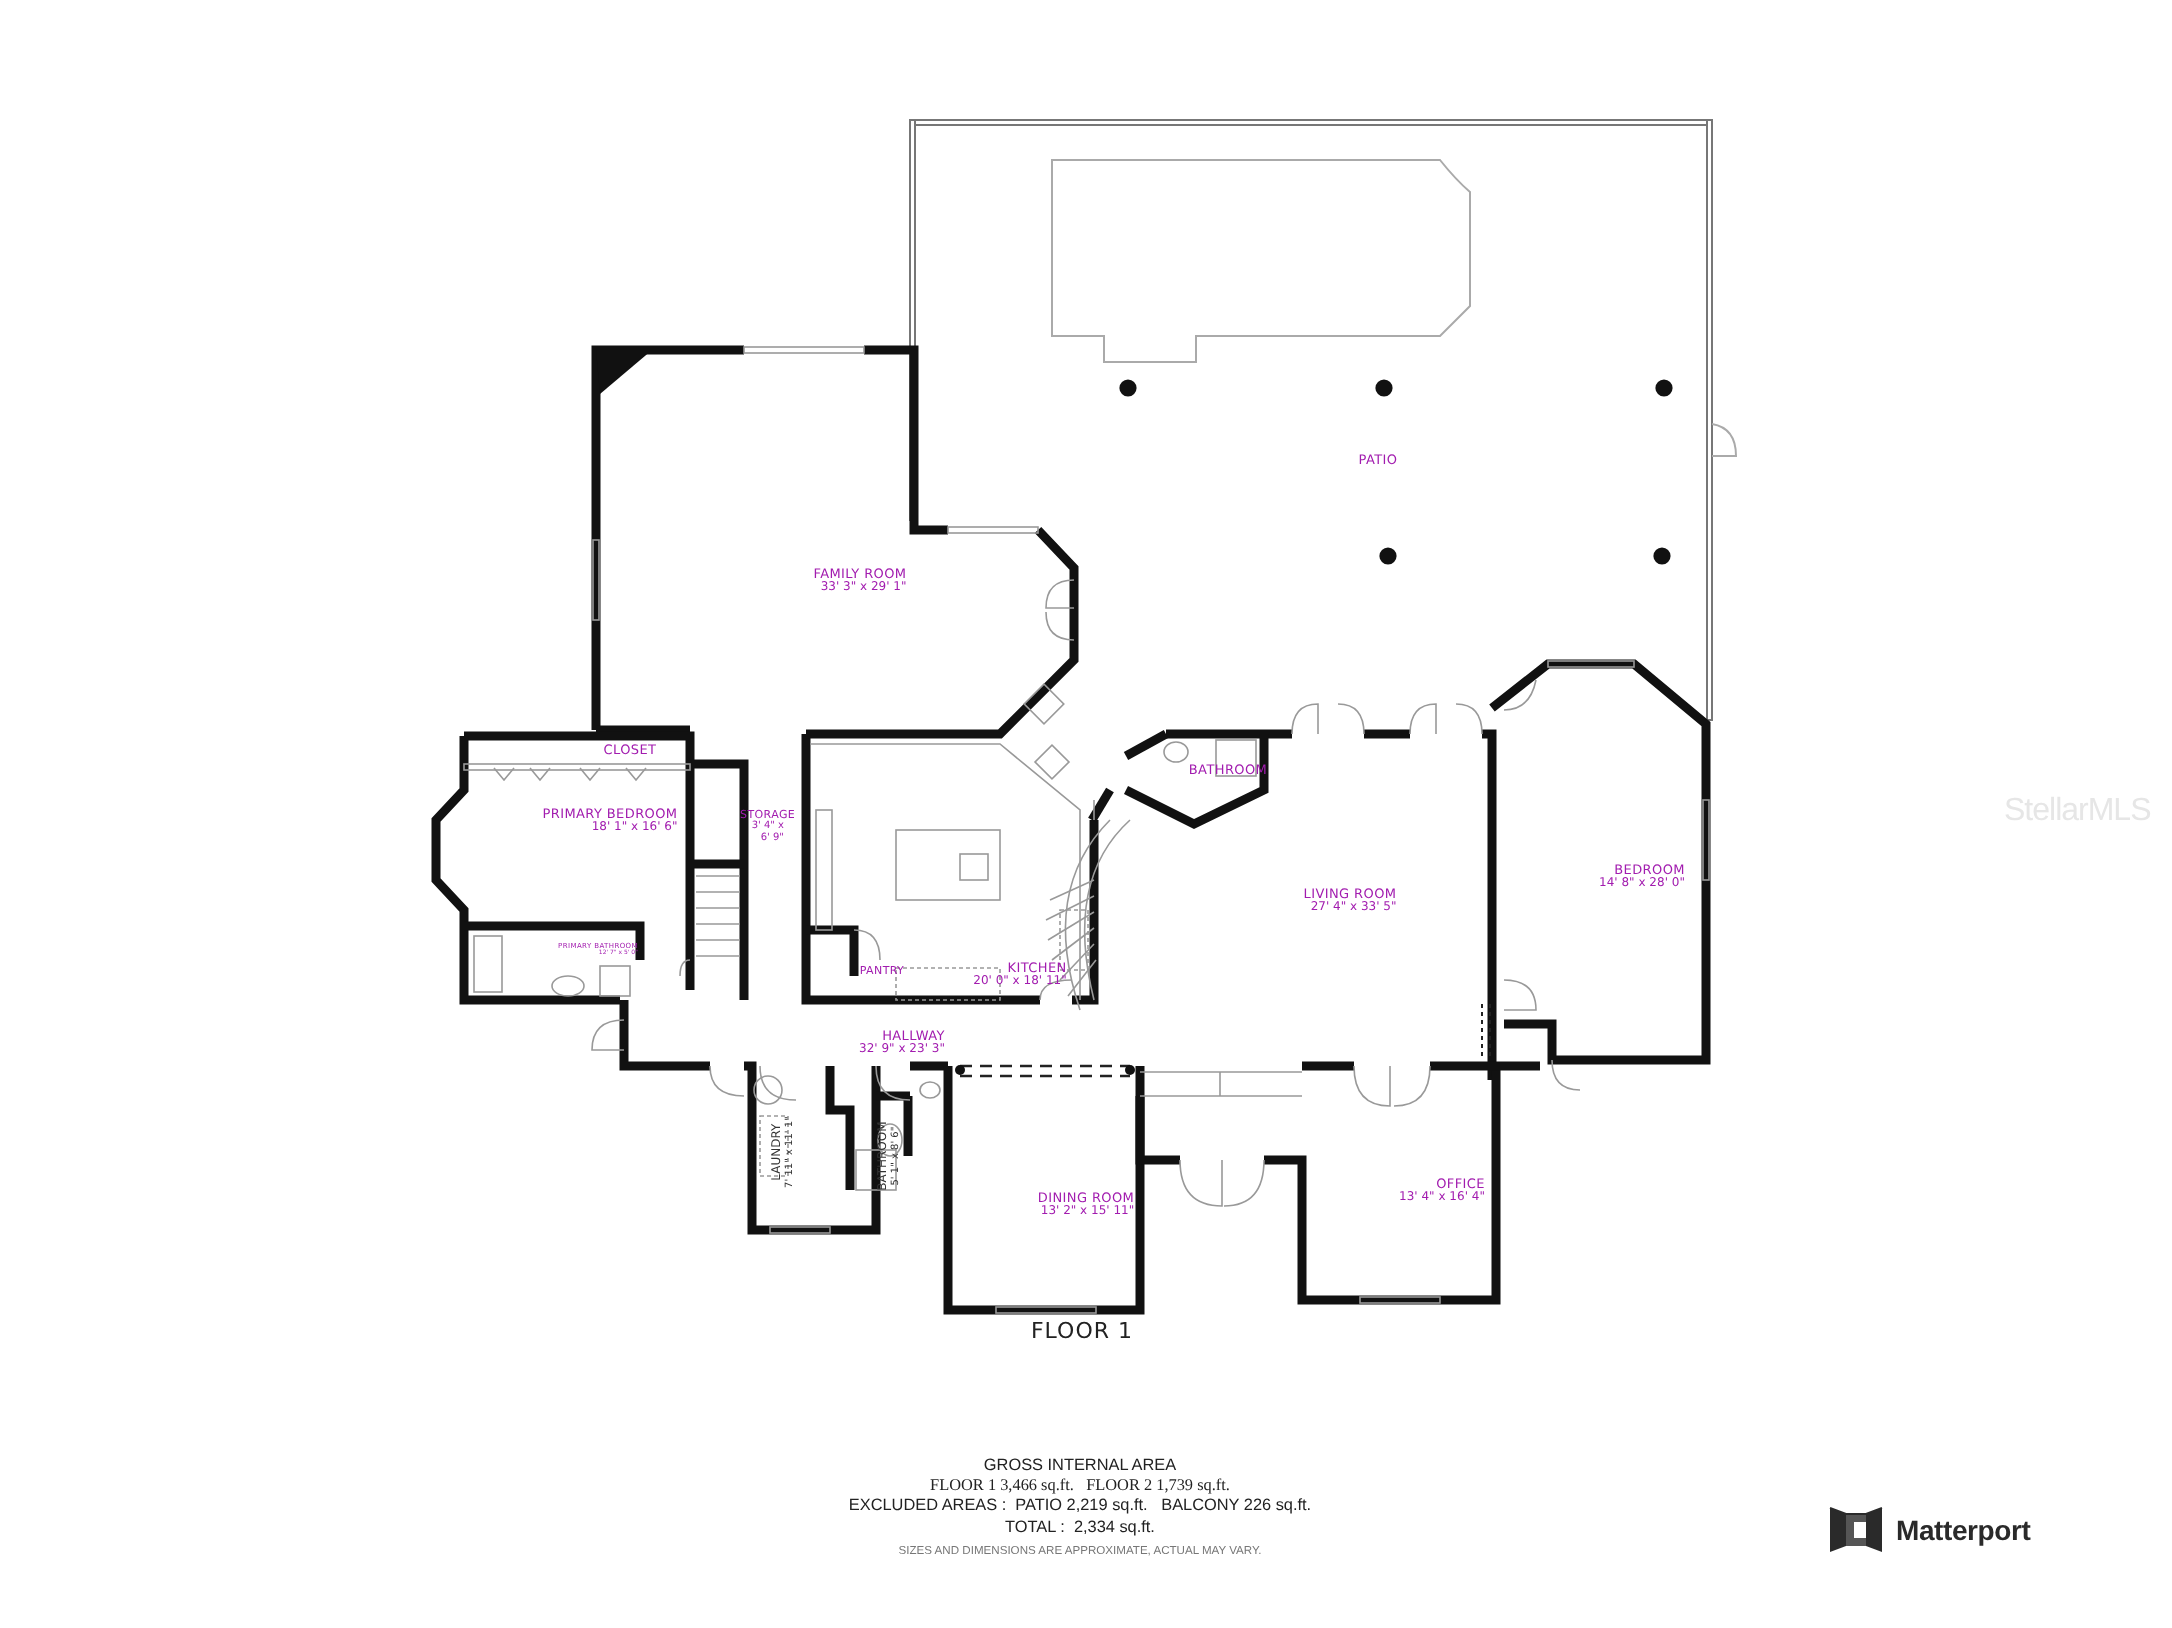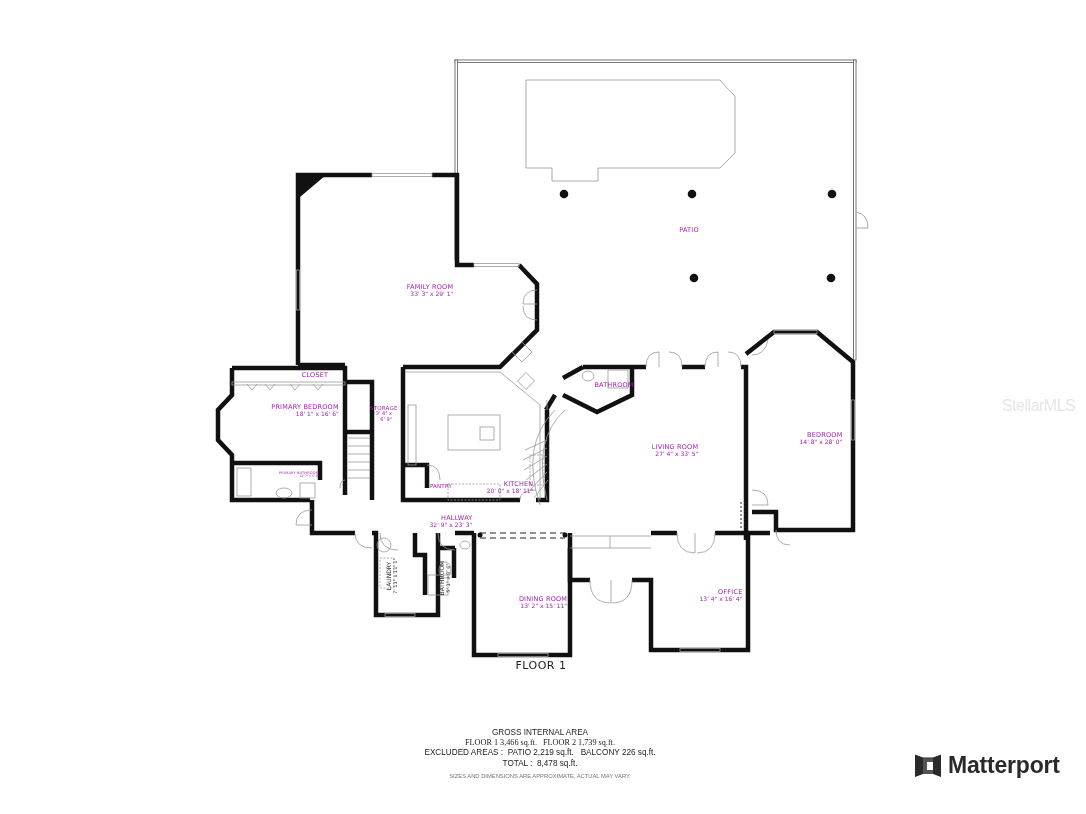--- a/index.html
+++ b/index.html
@@ -13,21 +13,21 @@
   .lbl.tiny .n { font-size:3.5px; }
   .lbl.tiny .d { font-size:3px; }
   .vlbl { position:absolute; transform:rotate(-90deg); transform-origin:center; color:#333; white-space:nowrap; text-align:center; line-height:1.1; }
   .vlbl .n { font-size:6px; display:block; }
   .vlbl .d { font-size:5px; display:block; }
   .floor-title { position:absolute; left:541px; top:659px; transform:translateX(-50%); font-family:"DejaVu Sans", sans-serif; font-size:11px; color:#222; letter-spacing:0.5px; }
   .area { position:absolute; left:540px; top:728px; transform:translateX(-50%); text-align:center; color:#222; font-family:"Liberation Sans", sans-serif; }
   .area div { font-size:8.2px; line-height:10.2px; white-space:nowrap;text-align:center; }
   .area .disc { font-size:5.8px; color:#777; margin-top:2px; }
   .mp-logo { position:absolute; left:914px; top:752px; display:flex; align-items:center; gap:6px; }
-  .mp-logo .txt { font-family:"Liberation Sans", sans-serif; font-weight:bold; font-size:23px; color:#2a2a2a; letter-spacing:-0.2px; }
+  .mp-logo .txt { font-family:"Liberation Sans", sans-serif; font-weight:bold; font-size:14px; color:#2a2a2a; letter-spacing:-0.2px; }
   .watermark { position:absolute; left:1002px; top:397px; font-family:"Liberation Sans", sans-serif; font-size:16px; color:#e6e6e6; letter-spacing:-0.5px; }
 </style>
 </head>
 <body>
 
 <svg class="plan" viewBox="0 0 1086 814" xmlns="http://www.w3.org/2000/svg">
   <g fill="none" stroke="#9a9a9a" stroke-width="1">
 
     <g>
       <rect x="455" y="60" width="401" height="2.5" fill="#fff" stroke="#777"></rect>
@@ -228,21 +228,21 @@
   <span class="n">OFFICE</span>
   <span class="d">13' 4" x 16' 4"</span>
 </div>
 
 <div class="floor-title">FLOOR 1</div>
 
 <div class="area">
   <div>GROSS INTERNAL AREA</div>
   <div style="white-space:pre;font-family:Liberation Serif, serif;">FLOOR 1 3,466 sq.ft.   FLOOR 2 1,739 sq.ft.</div>
   <div style="white-space:pre;">EXCLUDED AREAS :  PATIO 2,219 sq.ft.   BALCONY 226 sq.ft.</div>
-  <div style="white-space:pre;">TOTAL :  8,478 sq.ft.</div>
+  <div style="white-space:pre;">TOTAL :  2,334 sq.ft.</div>
   <div class="disc">SIZES AND DIMENSIONS ARE APPROXIMATE, ACTUAL MAY VARY.</div>
 </div>
 
 <div class="watermark">StellarMLS</div>
 
 <div class="mp-logo">
   <svg width="28" height="26" viewBox="0 0 28 26">
     <path d="M1 2 L9 5 L9 21 L1 24 Z" fill="#2a2a2a"></path>
     <path d="M27 2 L19 5 L19 21 L27 24 Z" fill="#2a2a2a"></path>
     <path d="M9 5 L19 5 L19 9 L13 9 L13 17 L19 17 L19 21 L9 21 Z" fill="#555"></path>

